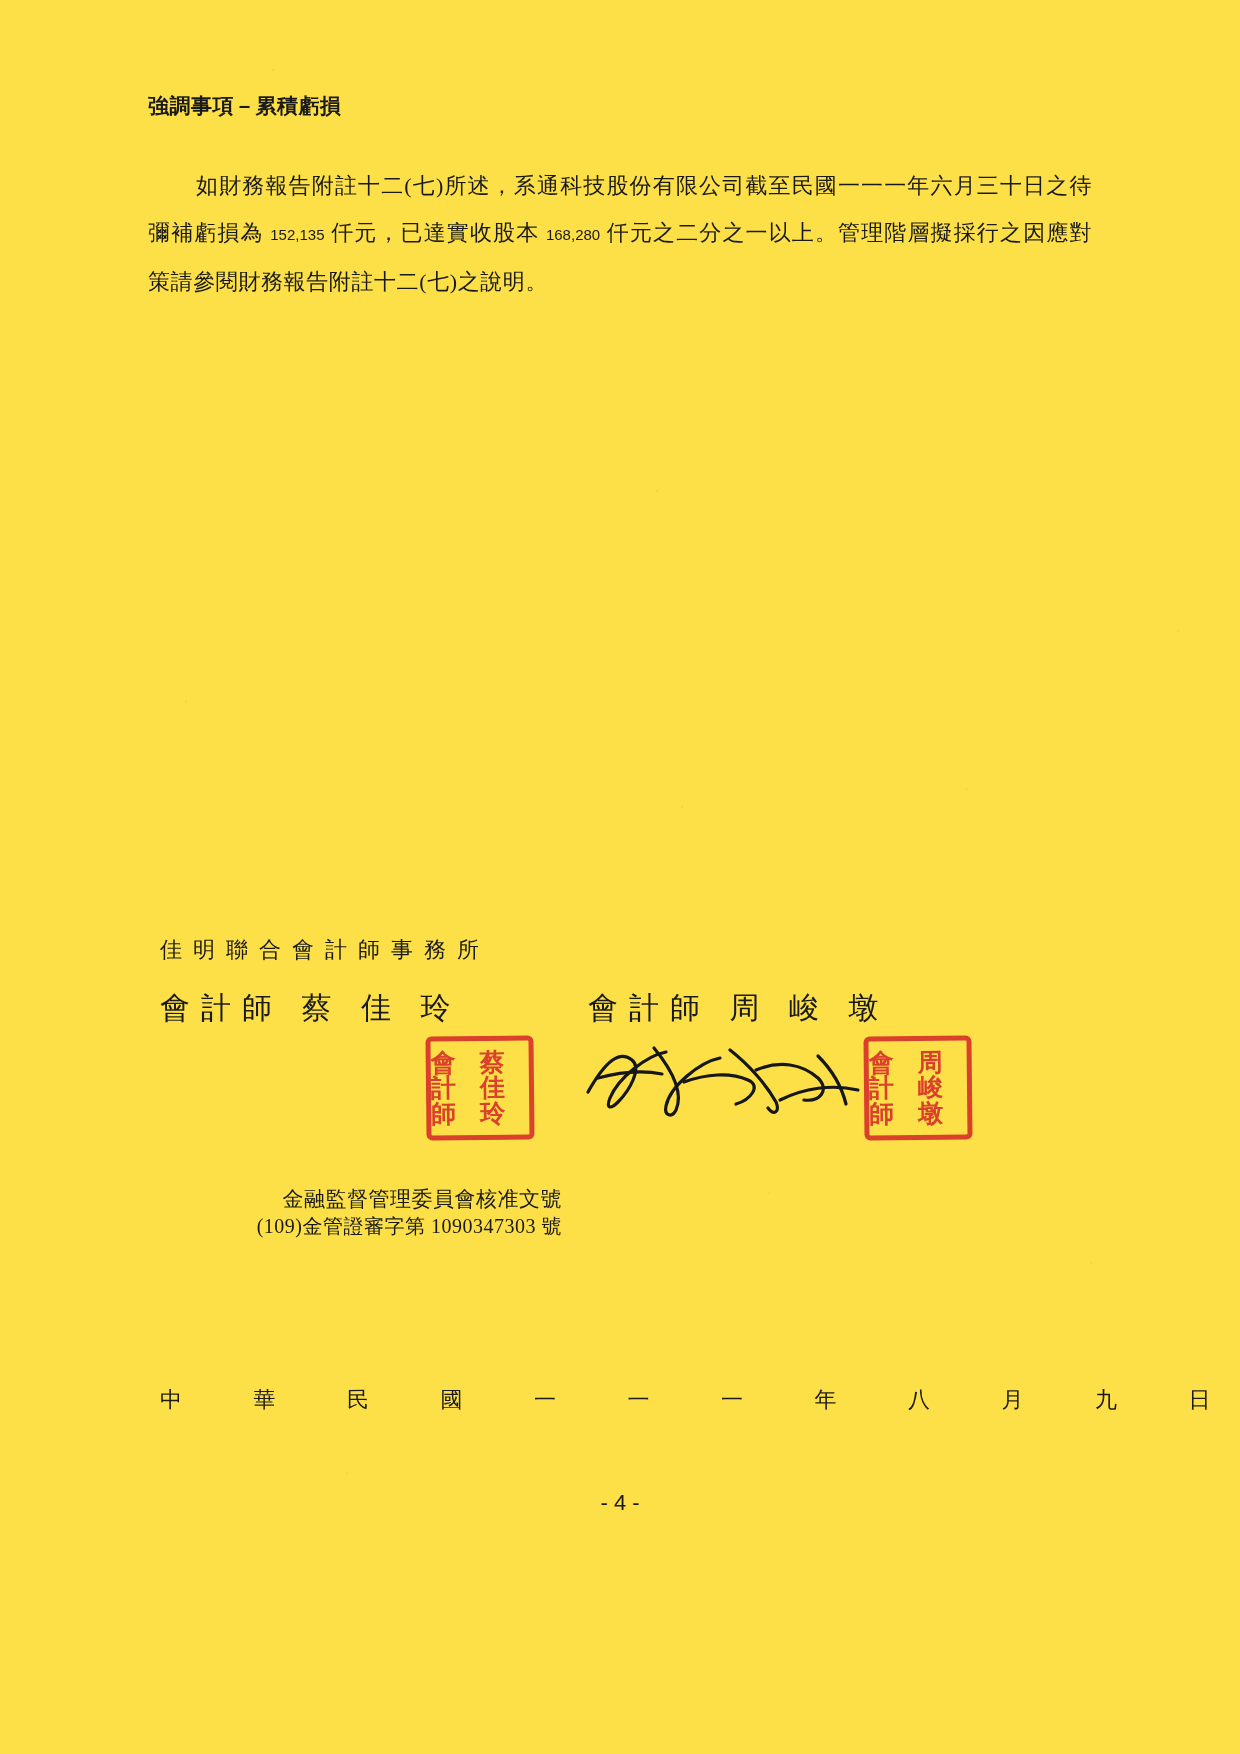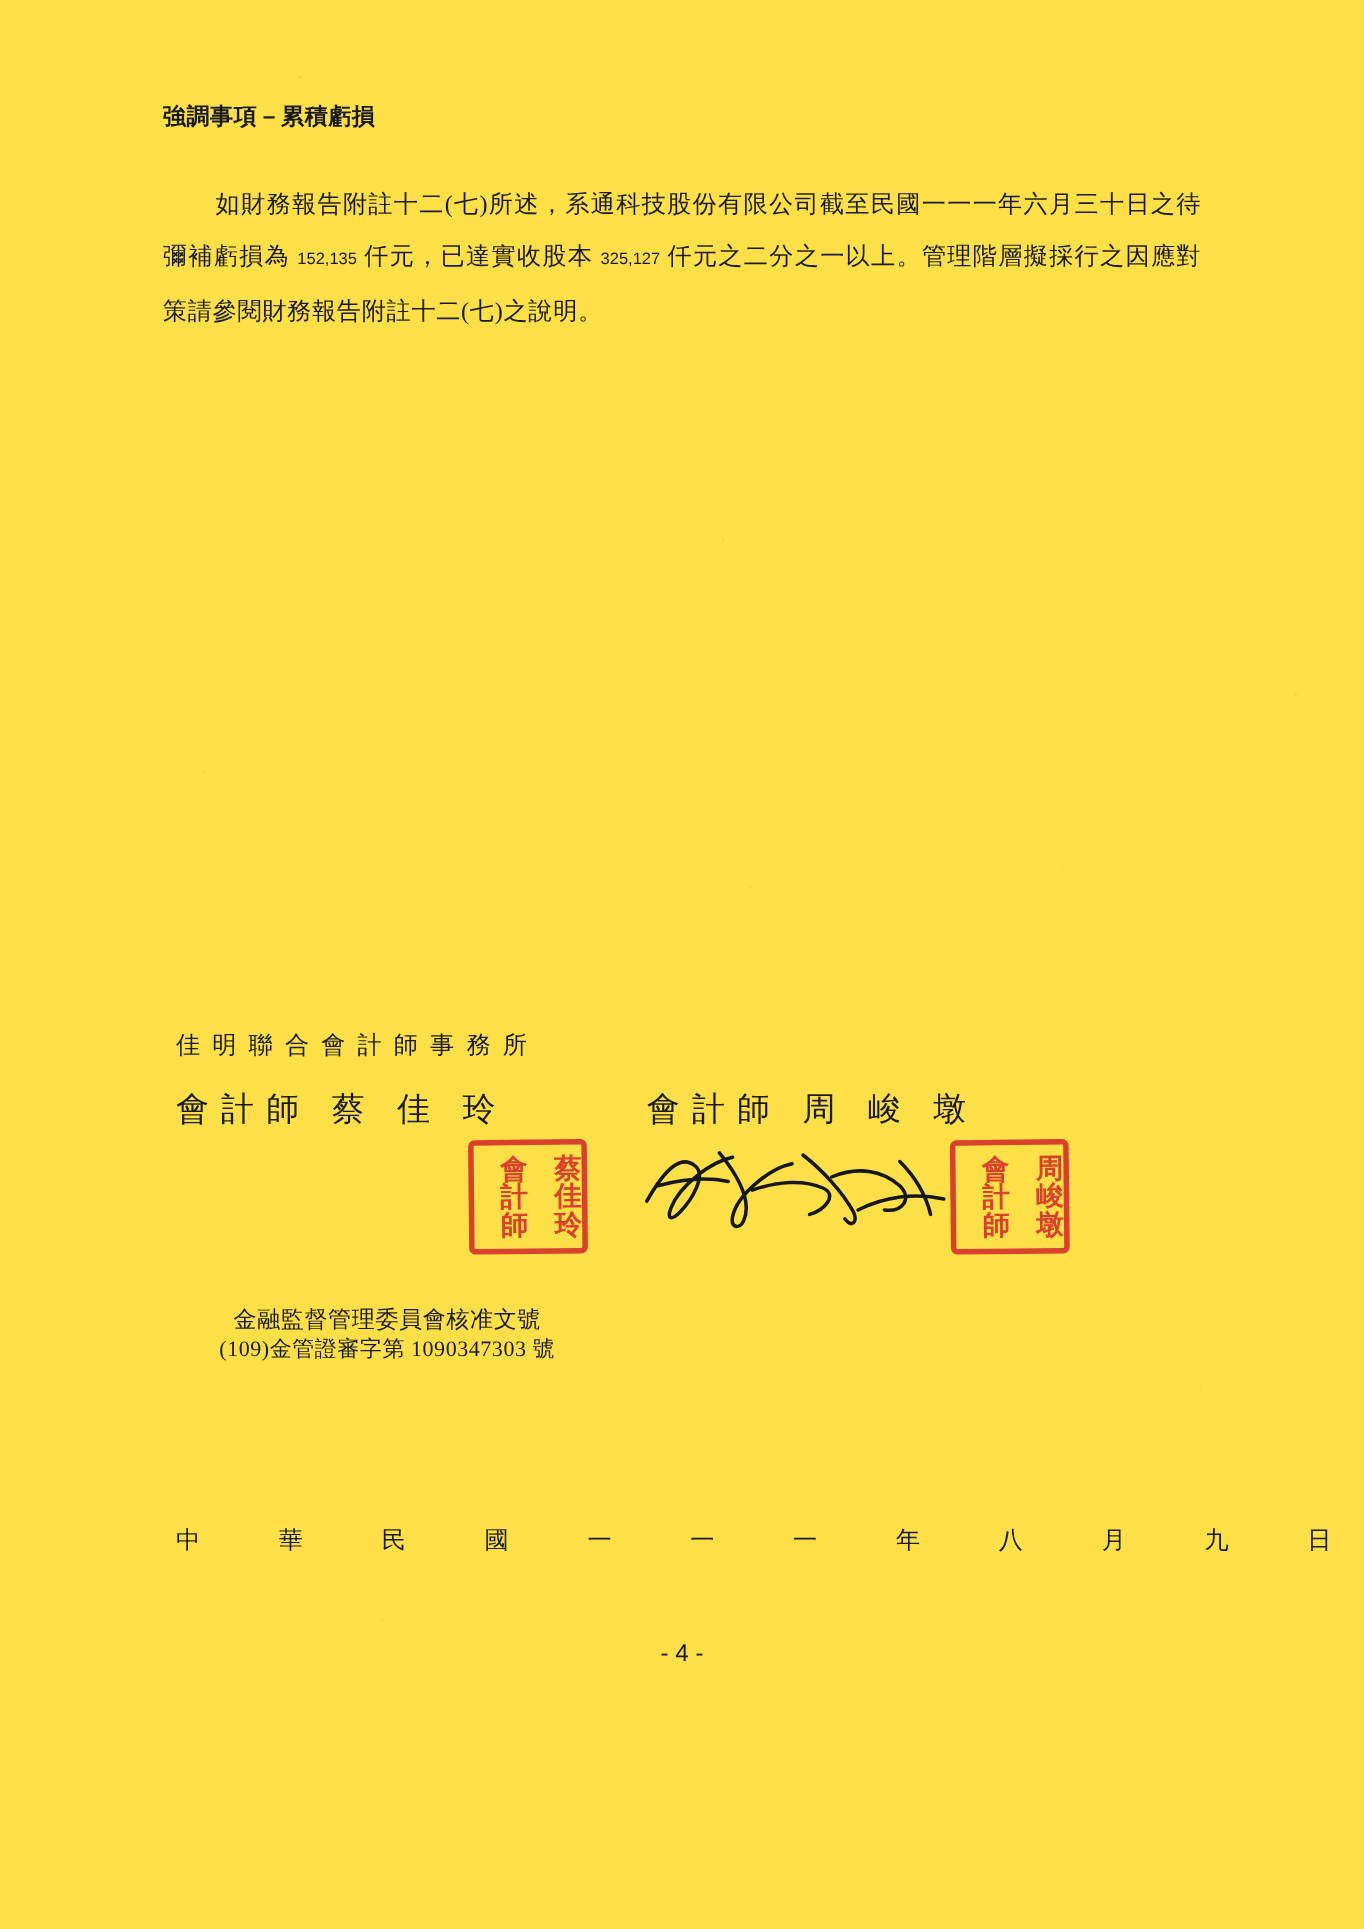--- a/index.html
+++ b/index.html
@@ -137,29 +137,28 @@
     opacity: 0.93;
     transform: rotate(-0.6deg);
   }
   .seal .col {
     display: flex;
     flex-direction: column;
     align-items: center;
     justify-content: flex-end;
     line-height: 1.02;
     font-size: 25px;
-    padding-left: 24px;
   }
   .seal#seal-cpa1 { top: 1036px; left: 278px; }
   .seal#seal-cpa2 { top: 1036px; left: 716px; }
 
   .approval {
     position: absolute;
     font-size: 21px;
-    text-align: center;
+    text-align: right;
     width: 420px;
     letter-spacing: 0.5px;
   }
   .approval .line2 {
     font-size: 20px;
   }
   #approval-left  { top: 1185px; left: -6px; }
   #approval-right { top: 1185px; left: 418px; }
 
   .date-line {
@@ -184,21 +183,21 @@
 </head>
 <body>
 
 <div class="page">
   <div class="paper-noise"></div>
 
   <div class="content">
 
     <div class="section-heading">強調事項－累積虧損</div>
 
-    <p class="body-para"><span>如財務報告附註十二(七)所述，系通科技股份有限公司截至民國一一一年六月三十日之待彌補虧損為 </span><span class="num">152,135</span><span> 仟元，已達實收股本 </span><span class="num">325,127</span><span> 仟元之二分之一以上。管理階層擬採行之因應對策請參閱財務報告附註十二(七)之說明。</span></p>
+    <p class="body-para"><span>如財務報告附註十二(七)所述，系通科技股份有限公司截至民國一一一年六月三十日之待彌補虧損為 </span><span class="num">152,135</span><span> 仟元，已達實收股本 </span><span class="num">168,280</span><span> 仟元之二分之一以上。管理階層擬採行之因應對策請參閱財務報告附註十二(七)之說明。</span></p>
 
     <div class="firm-name">佳明聯合會計師事務所</div>
 
     <div class="cpa-row">
       <div class="cpa-label left">會計師 蔡 佳 玲</div>
       <div class="cpa-label right">會計師 周 峻 墩</div>
     </div>
 
 
     <svg class="sig-scribble" viewBox="0 0 290 100">

